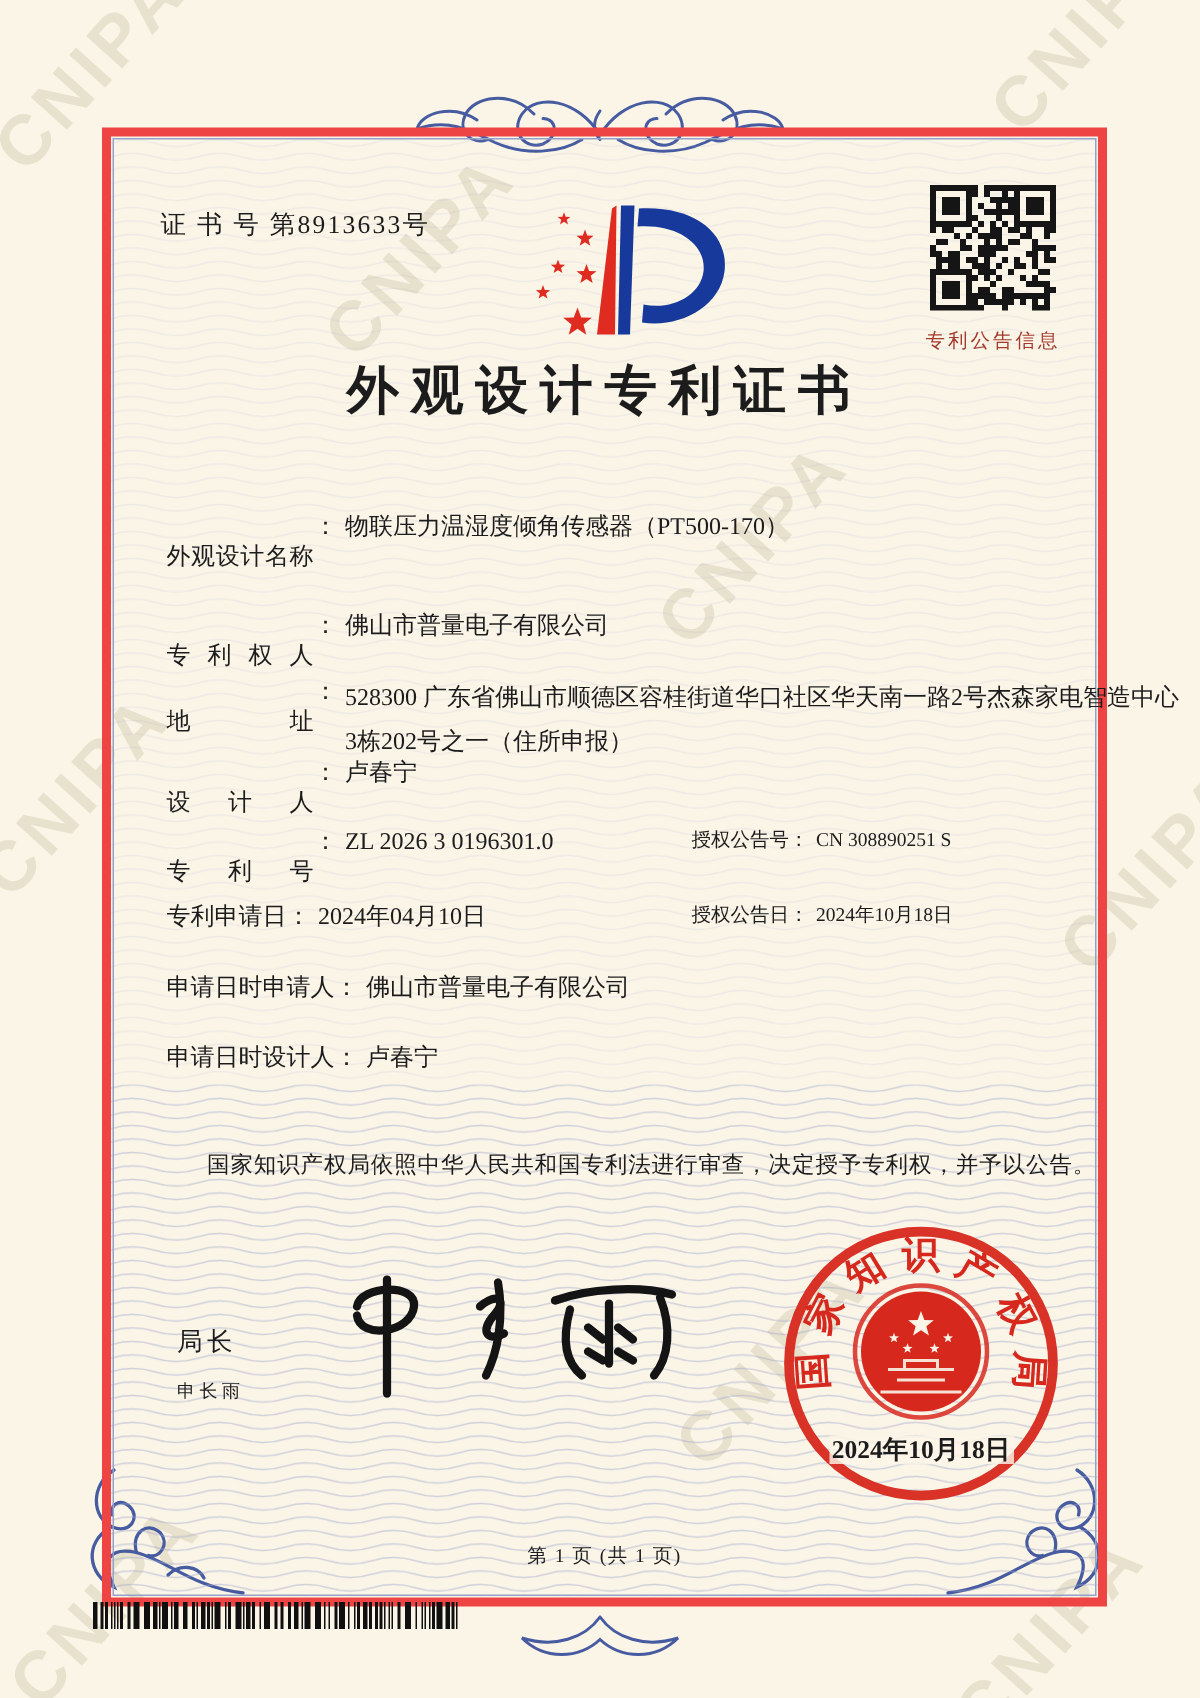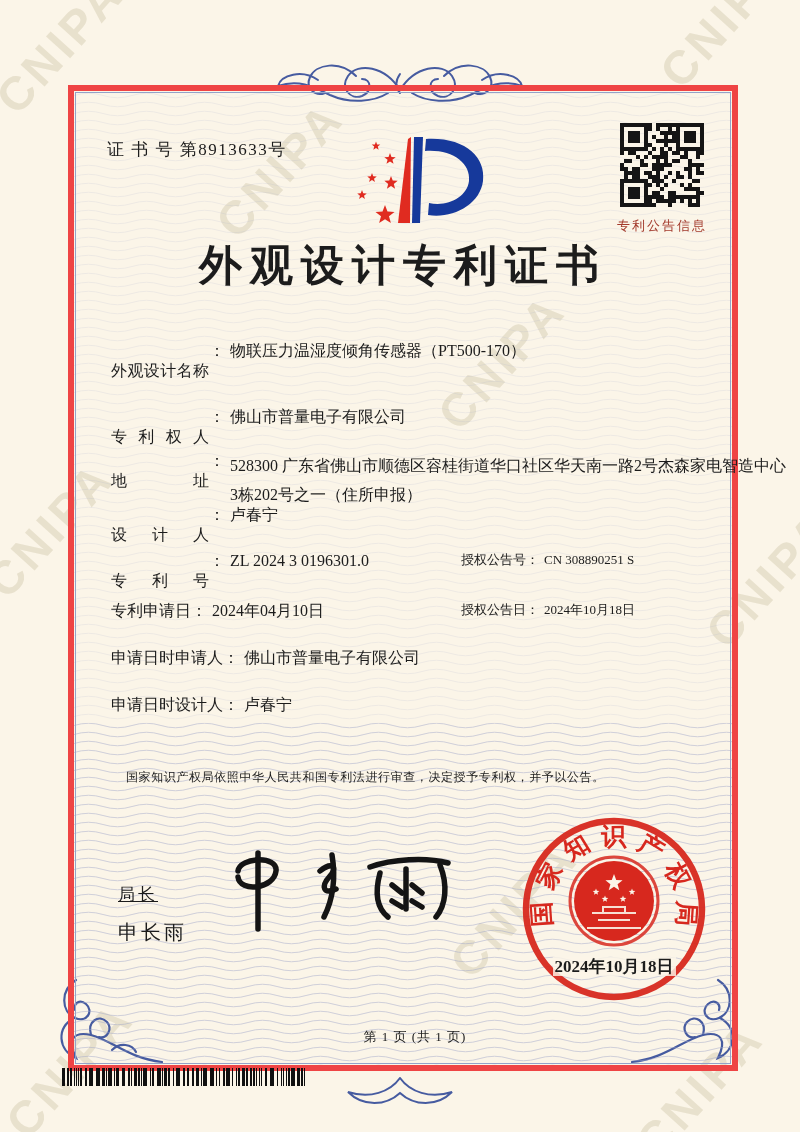--- a/index.html
+++ b/index.html
@@ -12,39 +12,39 @@
   
   .frame{position:absolute;left:68px;top:85px;width:658px;height:974px;border:6px solid #ef4444;}
   .frame-inner{position:absolute;inset:1px;border:1px solid #93a2c8;pointer-events:none;}
   .waves{position:absolute;inset:0;pointer-events:none;}
   .abs{position:absolute;}
   
   .cert-no{left:33px;top:47px;font-size:17px;letter-spacing:1.5px;}
   .logo{left:266px;top:38px;}
   .qr-block{left:538px;top:32px;width:100px;text-align:center;}
   .qr-caption{display:block;margin-top:6px;color:#a33a2c;font-size:13px;letter-spacing:2px;}
-  .title{left:0;top:146px;width:100%;text-align:center;font-size:43px;font-weight:700;letter-spacing:8px;}
+  .title{left:0;top:146px;width:100%;text-align:center;font-size:35px;font-weight:700;letter-spacing:8px;}
   
   .row{position:absolute;left:37px;font-size:16px;white-space:nowrap;}
   .lbl6{display:inline-block;width:98px;text-align:justify;text-align-last:justify;vertical-align:top;margin-top:20px;}
   .val{margin-left:5px;}
   .addr-val{display:inline-block;width:556px;line-height:29px;vertical-align:top;white-space:normal;}
   .col2{position:absolute;left:350px;font-size:13px;white-space:nowrap;}
   
-  .paragraph{left:24px;top:668px;font-size:12px;line-height:37px;letter-spacing:.6px;white-space:nowrap;}
+  .paragraph{left:36px;top:668px;font-size:15px;line-height:37px;letter-spacing:.6px;white-space:nowrap;}
   .p1{padding-left:28px;}
   
-  .sig-title{left:44px;top:792px;font-family:"Liberation Sans","DejaVu Sans",sans-serif;font-size:17px;letter-spacing:3px;text-decoration:underline;}
-  .sig-name{left:44px;top:828px;font-family:Liberation Mono, monospace;font-size:20px;letter-spacing:3px;}
+  .sig-title{left:44px;top:792px;font-family:"Liberation Sans","DejaVu Sans",sans-serif;font-size:17px;letter-spacing:3px;}
+  .sig-name{left:44px;top:828px;font-family:Liberation Mono, monospace;font-size:12px;letter-spacing:3px;}
   .sig-script{left:146px;top:752px;}
   
   .seal{left:444px;top:722px;}
   .seal-date-wrap{left:444px;top:864px;width:192px;text-align:center;}
   .seal-date{font-size:17px;font-weight:600;background:rgba(251,245,232,.82);padding:0 2px;}
-  .page-num{left:0;top:937px;width:100%;text-align:center;font-size:13px;letter-spacing:1px;padding-left:12px;}
+  .page-num{left:0;top:937px;width:100%;text-align:center;font-size:13px;letter-spacing:1px;}
   .barcode{left:62px;top:1068px;}
   .orn{pointer-events:none;}
 </style>
 </head>
 <body>
 
 <div class="page">
 
   <span class="wm" style="left:-22px;top:18px">CNIPA</span>
   <span class="wm" style="left:198px;top:142px">CNIPA</span>
@@ -386,21 +386,21 @@
     <div class="row" style="top:360px">
       <span class="lbl6">地址</span><span>：</span><span class="val addr-val">528300 广东省佛山市顺德区容桂街道华口社区华天南一路2号杰森家电智造中心3栋202号之一（住所申报）</span>
     </div>
 
     <div class="row" style="top:414px">
       <span class="lbl6">设计人</span><span>：</span><span class="val">卢春宁</span>
     </div>
 
     <div>
       <div class="row" style="top:460px">
-        <span class="lbl6">专利号</span><span>：</span><span class="val">ZL 2024 3 0196301.0</span>
+        <span class="lbl6">专利号</span><span>：</span><span class="val">ZL 2026 3 0196301.0</span>
       </div>
       <div class="col2" style="top:460px;left:387px">
         <span>授权公告号</span><span>：</span><span class="val">CN 308890251 S</span>
       </div>
     </div>
 
     <div>
       <div class="row" style="top:510px">
         <span>专利申请日</span><span>：</span><span class="val">2024年04月10日</span>
       </div>

